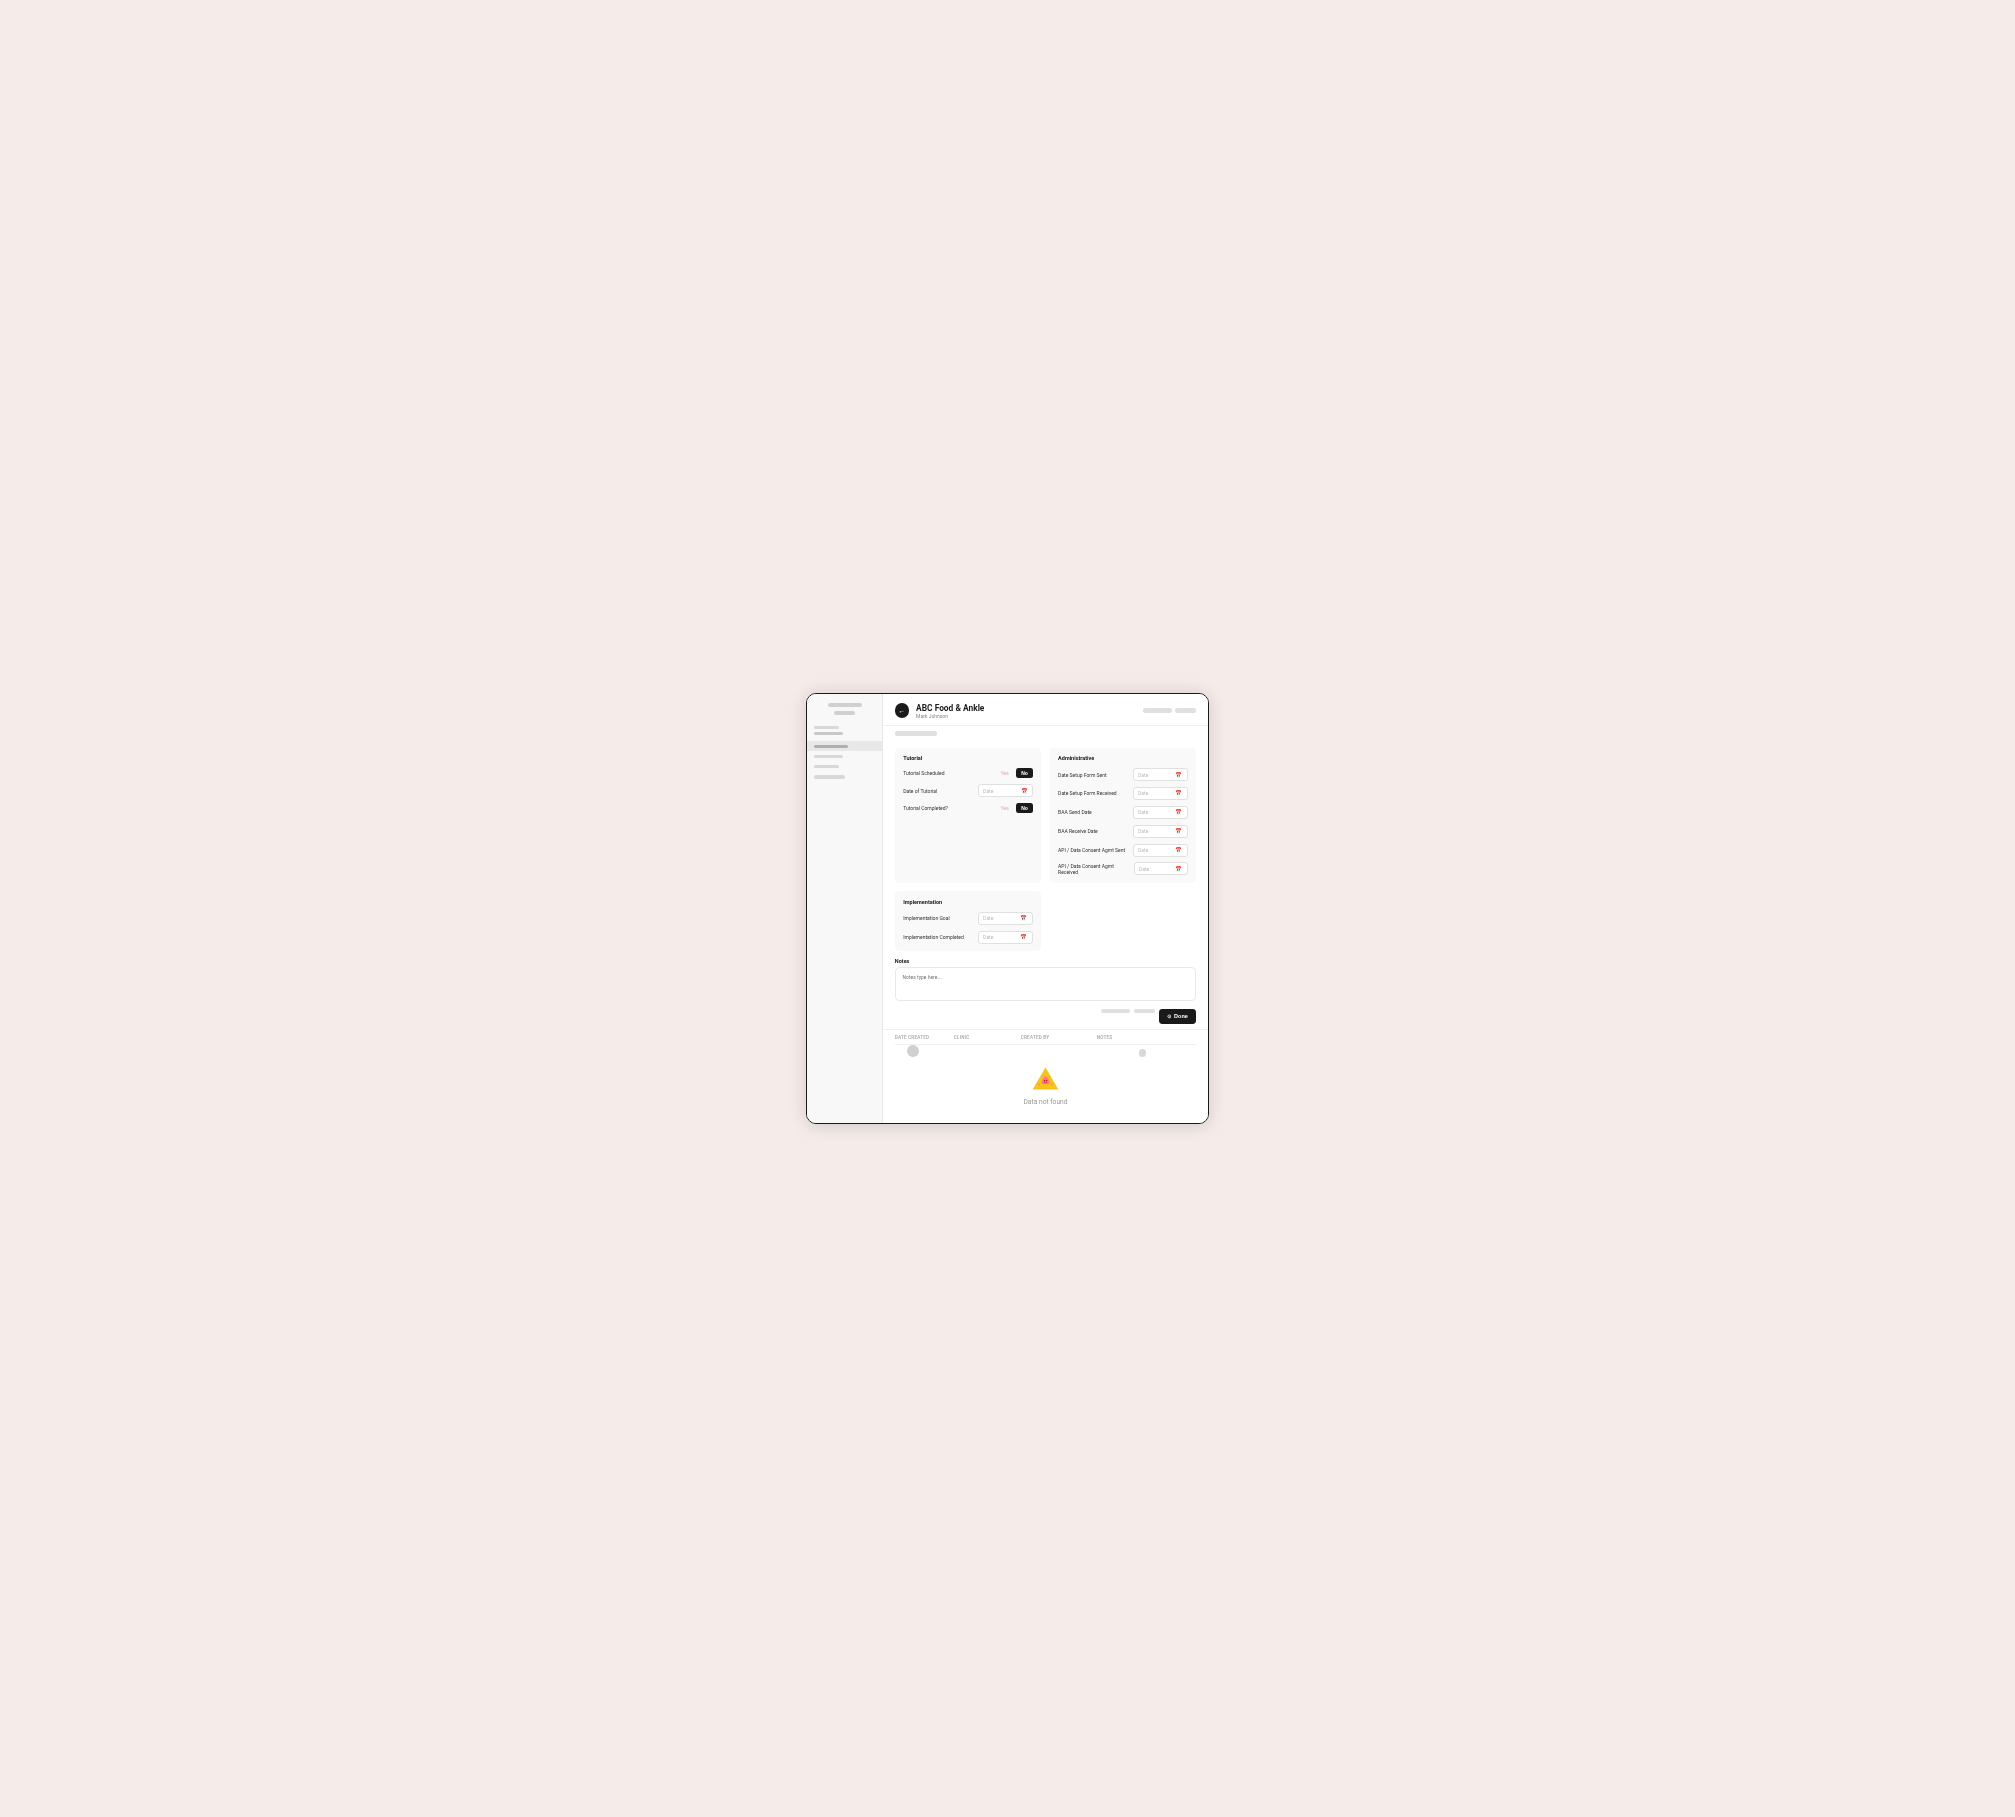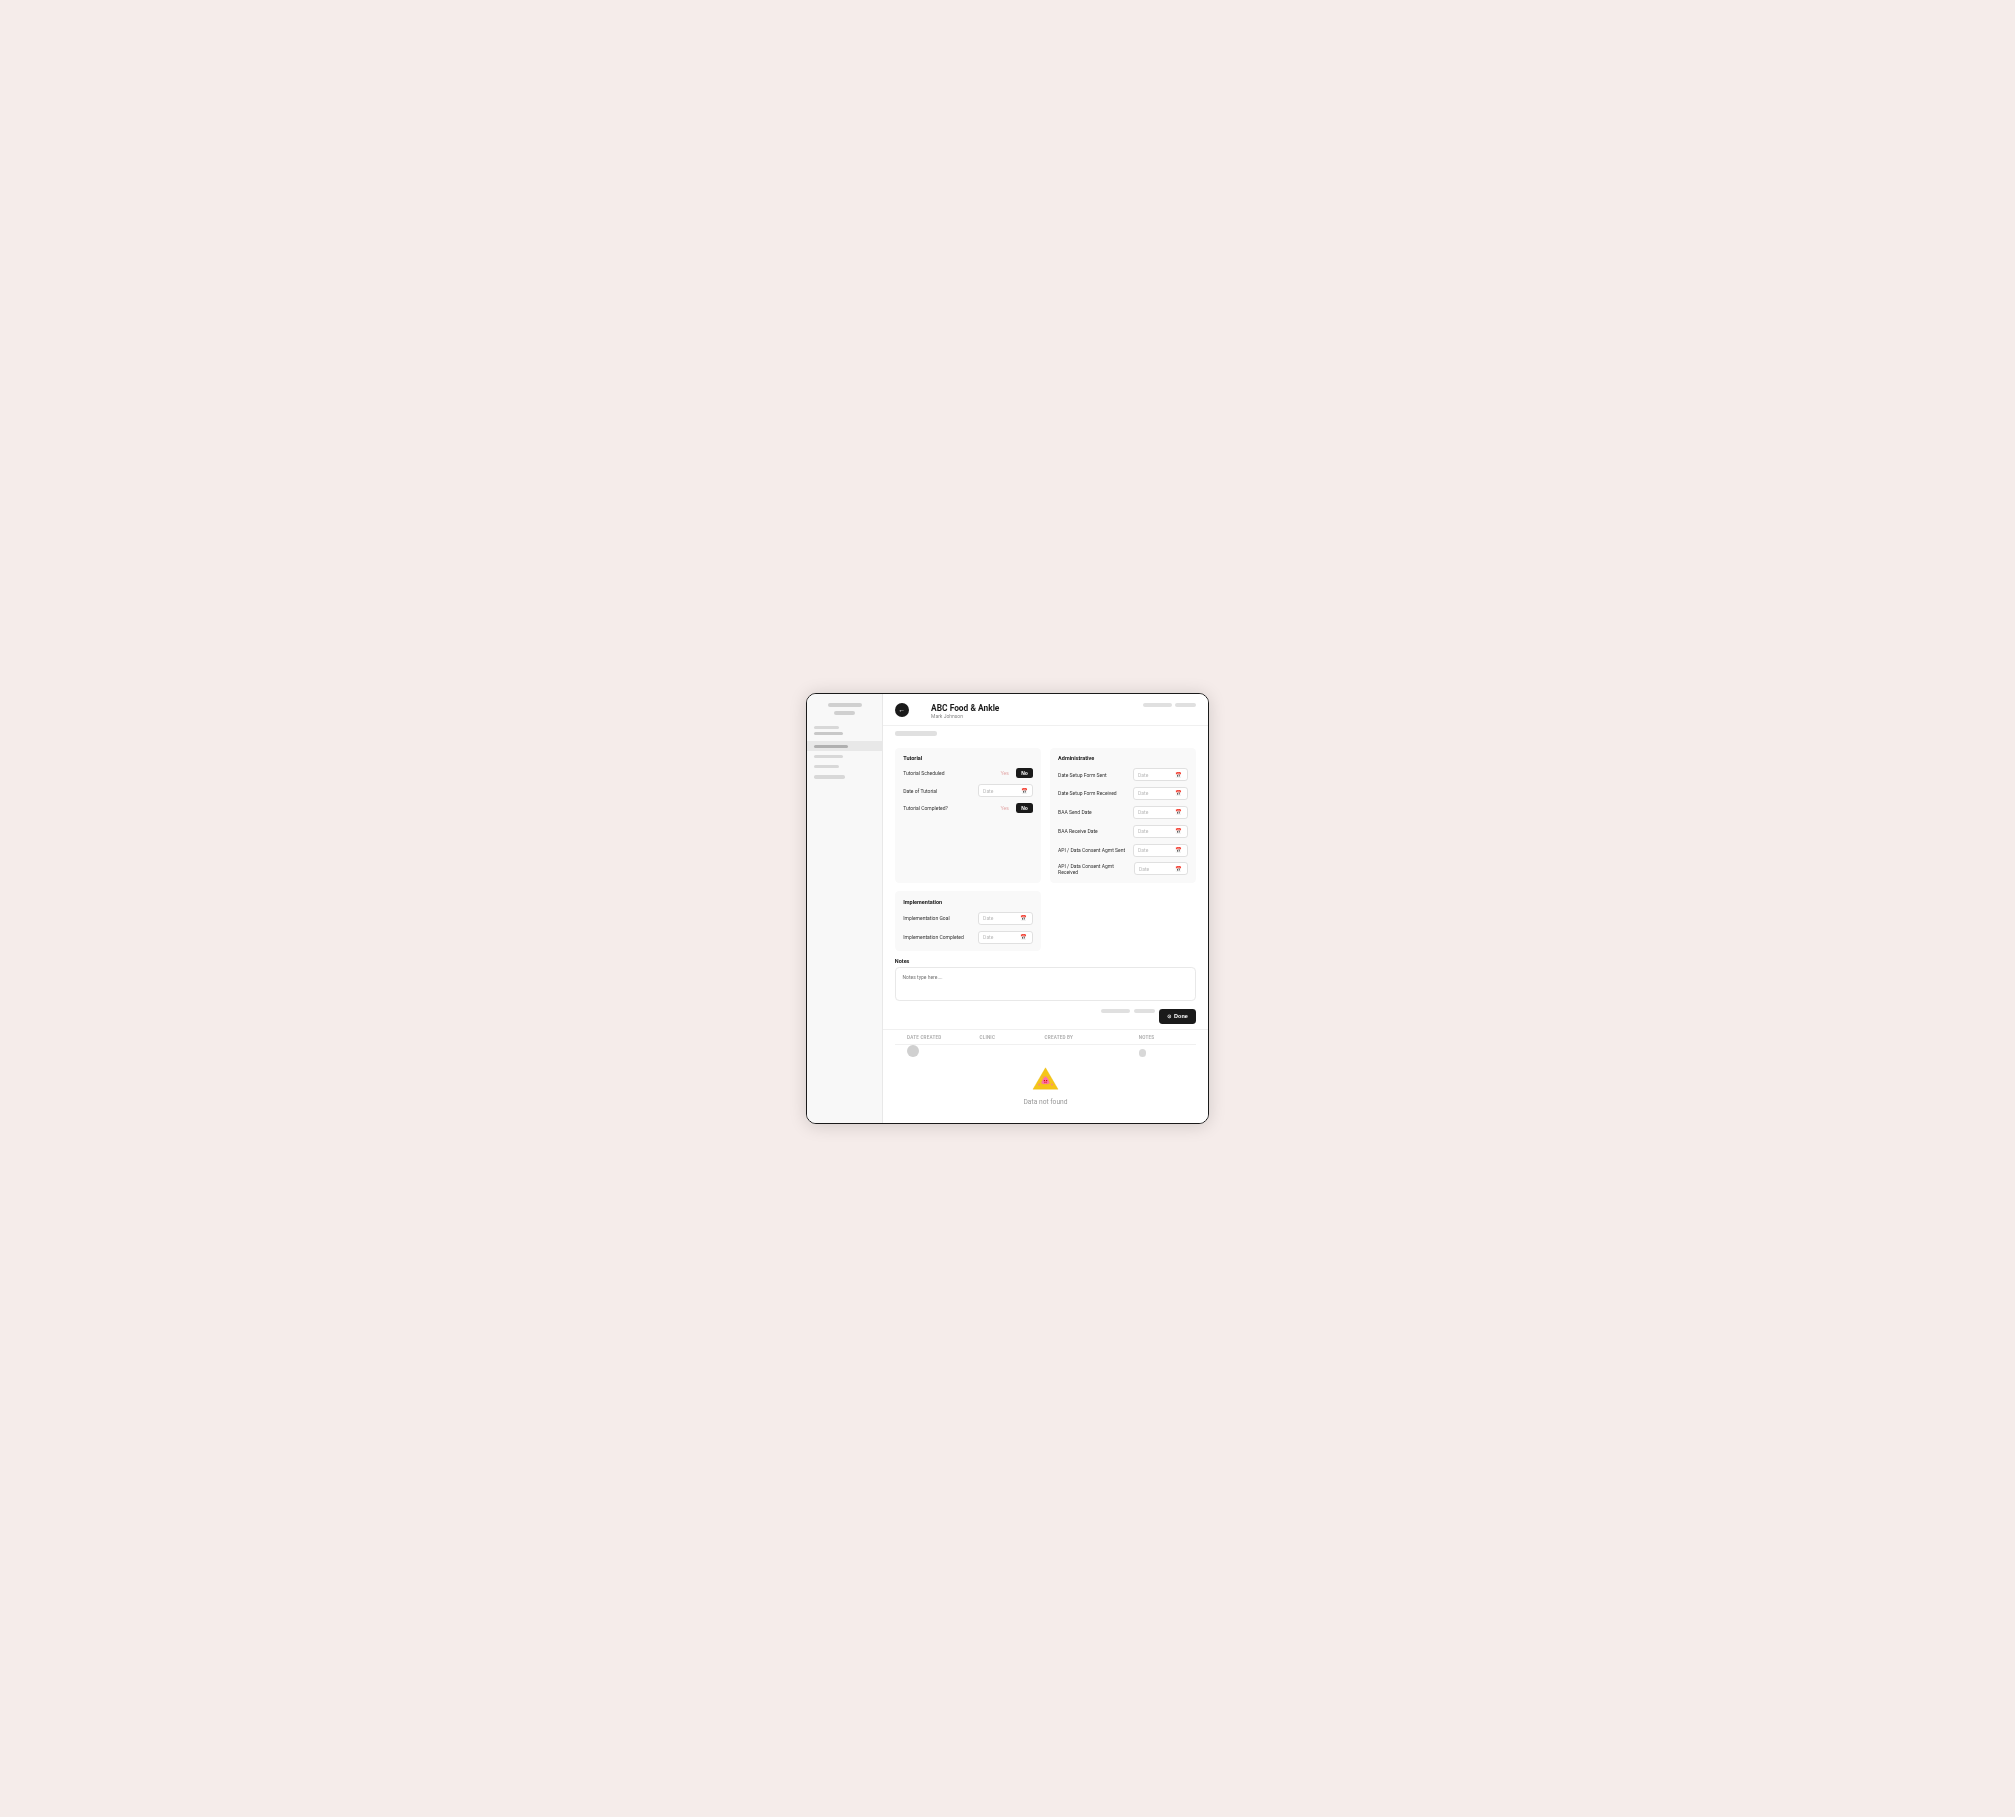--- a/index.html
+++ b/index.html
@@ -65,23 +65,24 @@
       margin: 2.5px 6.7px;
     }
     .main-area {
       flex: 1;
       background: #fff;
       display: flex;
       flex-direction: column;
     }
     .page-header {
       display: flex;
+      align-items: center;
       padding: 8.4px 11.8px 6.7px;
       border-bottom: 0.4px solid #f0f0f0;
-      gap: 22px;
+      gap: 7px;
     }
     .back-btn {
       width: 14.3px;
       height: 14.3px;
       border-radius: 50%;
       background: #1a1a1a;
       color: #fff;
       border: none;
       cursor: pointer;
       display: flex;
@@ -248,21 +249,20 @@
       font-size: 5.5px;
       font-weight: 600;
       cursor: pointer;
     }
     .done-btn-icon {
       font-size: 5px;
     }
     .table-section {
       border-top: 0.4px solid #f0f0f0;
       padding: 0 11.8px;
-      text-align: center;
     }
     .table-header {
       display: flex;
       gap: 0;
       padding: 4.2px 0;
       border-bottom: 0.4px solid #f0f0f0;
     }
     .table-col {
       font-size: 4.6px;
       font-weight: 600;

